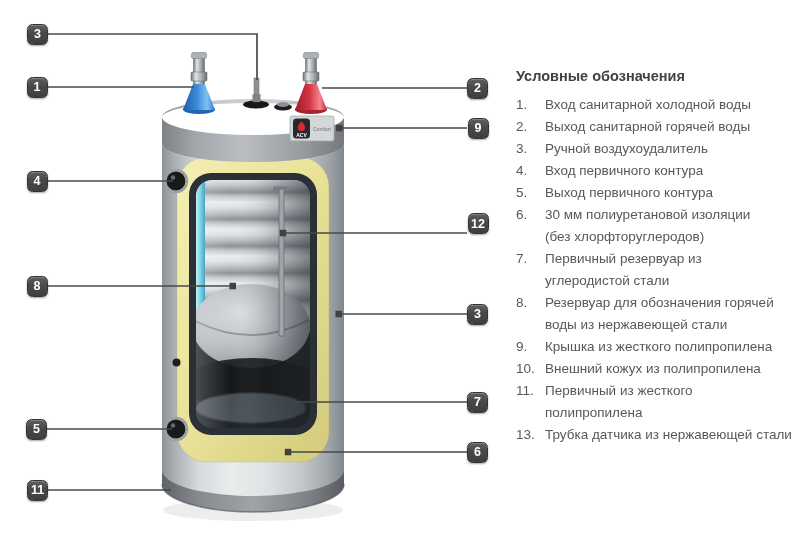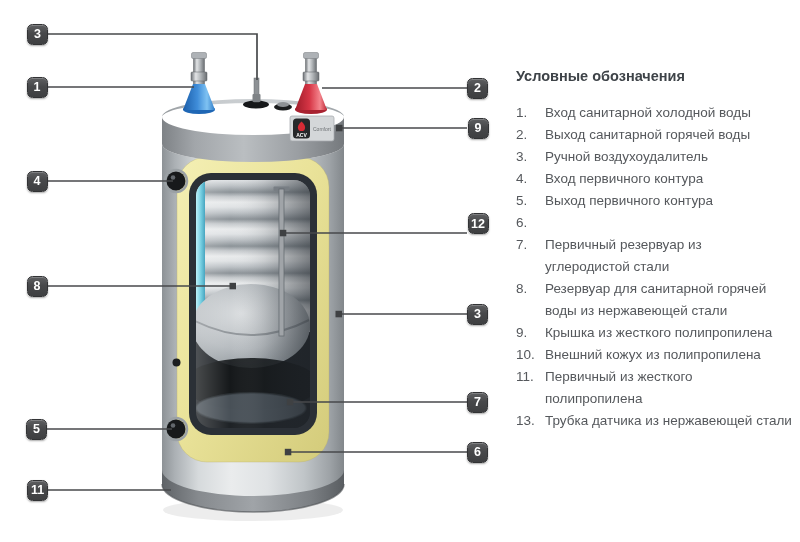--- a/index.html
+++ b/index.html
@@ -16,21 +16,21 @@
     display:flex; align-items:center; justify-content:center;
     box-shadow:0 1px 2px rgba(0,0,0,.35), inset 0 1px 0 rgba(255,255,255,.22);
     z-index:3;
   }
   .legend {
     position:absolute; left:516px; top:66px; width:278px;
     color:#55585c;
   }
   .legend-title {
     font-size:14.5px; font-weight:bold; color:#3e4348;
-    margin:0 0 16px 0; line-height:20px;
+    margin:0 0 8px 0; line-height:20px;
   }
   .legend-item { display:flex; font-size:13.5px; line-height:22px; }
   .legend-item .num { flex:none; width:29px; }
   .legend-item .txt { white-space:pre-line; }
 </style>
 </head>
 <body>
 
 <div class="stage">
 
@@ -274,29 +274,31 @@
     <div class="legend-item">
         <span class="num">4.</span>
         <span class="txt">Вход первичного контура</span>
       </div>
     <div class="legend-item">
         <span class="num">5.</span>
         <span class="txt">Выход первичного контура</span>
       </div>
     <div class="legend-item">
         <span class="num">6.</span>
+        <span class="txt">30 мм полиуретановой изоляции
+(без хлорфторуглеродов)</span>
       </div>
     <div class="legend-item">
         <span class="num">7.</span>
         <span class="txt">Первичный резервуар из
 углеродистой стали</span>
       </div>
     <div class="legend-item">
         <span class="num">8.</span>
-        <span class="txt">Резервуар для санитарной горячей
+        <span class="txt">Резервуар для обозначения горячей
 воды из нержавеющей стали</span>
       </div>
     <div class="legend-item">
         <span class="num">9.</span>
         <span class="txt">Крышка из жесткого полипропилена</span>
       </div>
     <div class="legend-item">
         <span class="num">10.</span>
         <span class="txt">Внешний кожух из полипропилена</span>
       </div>

